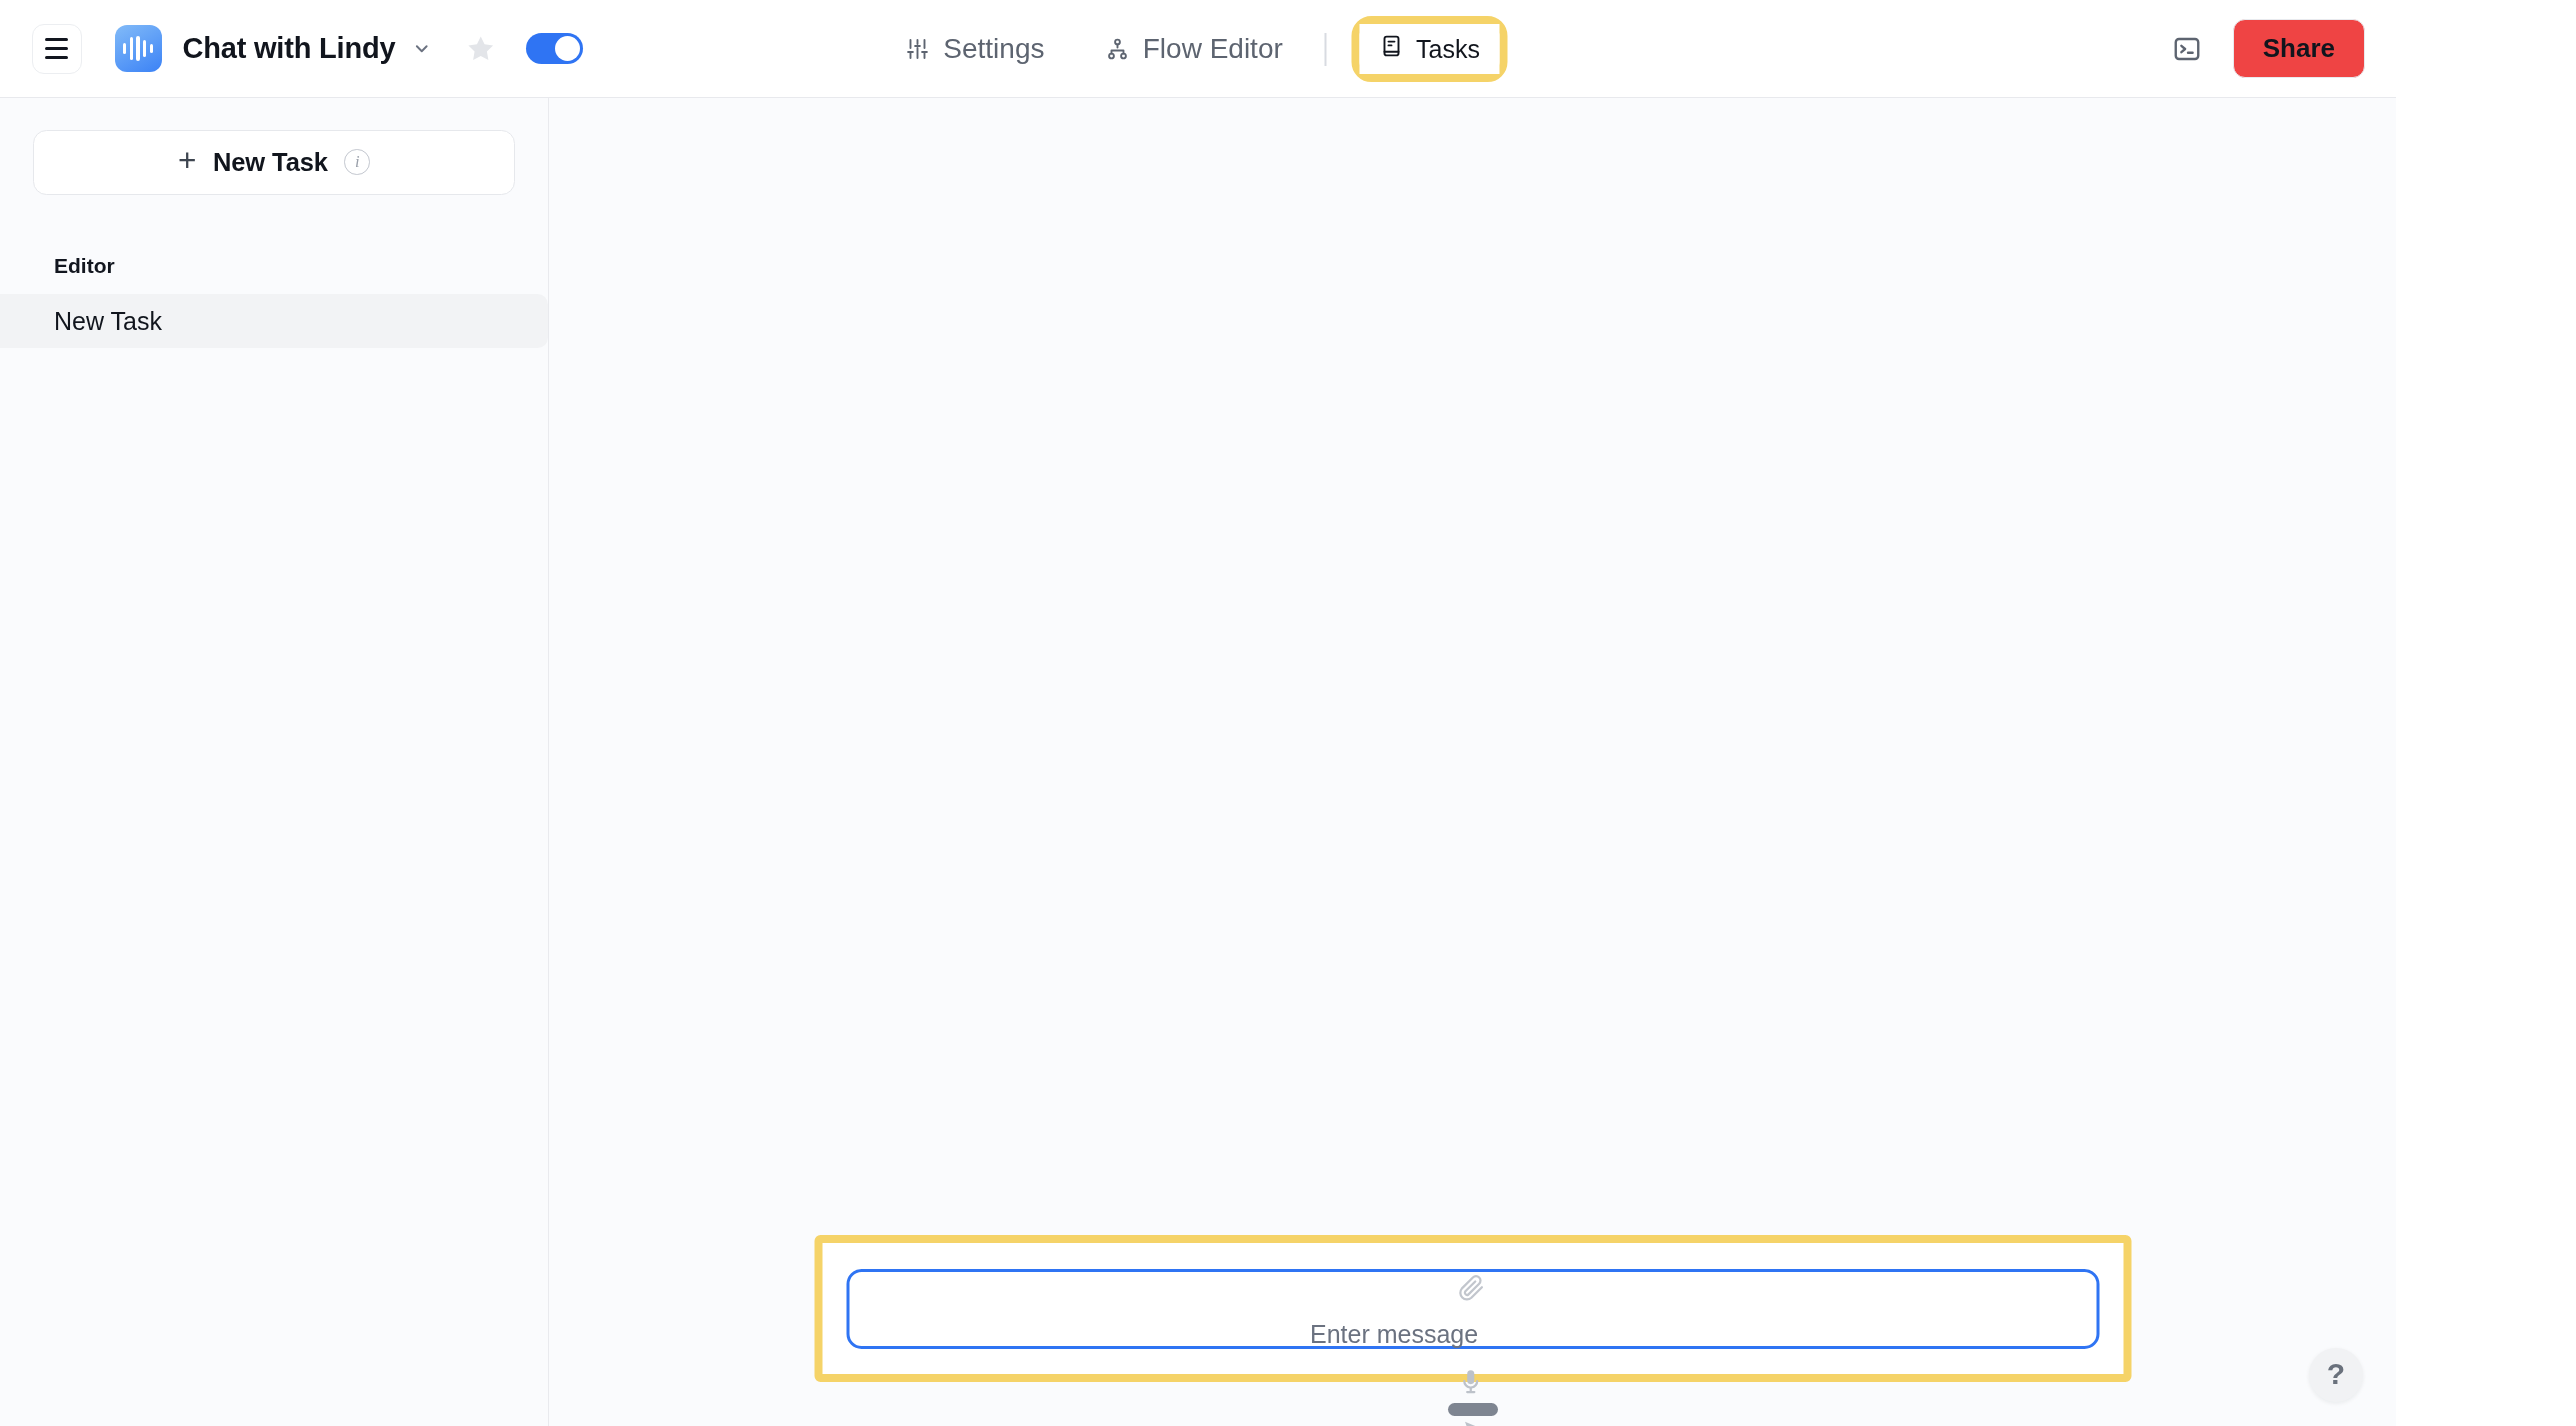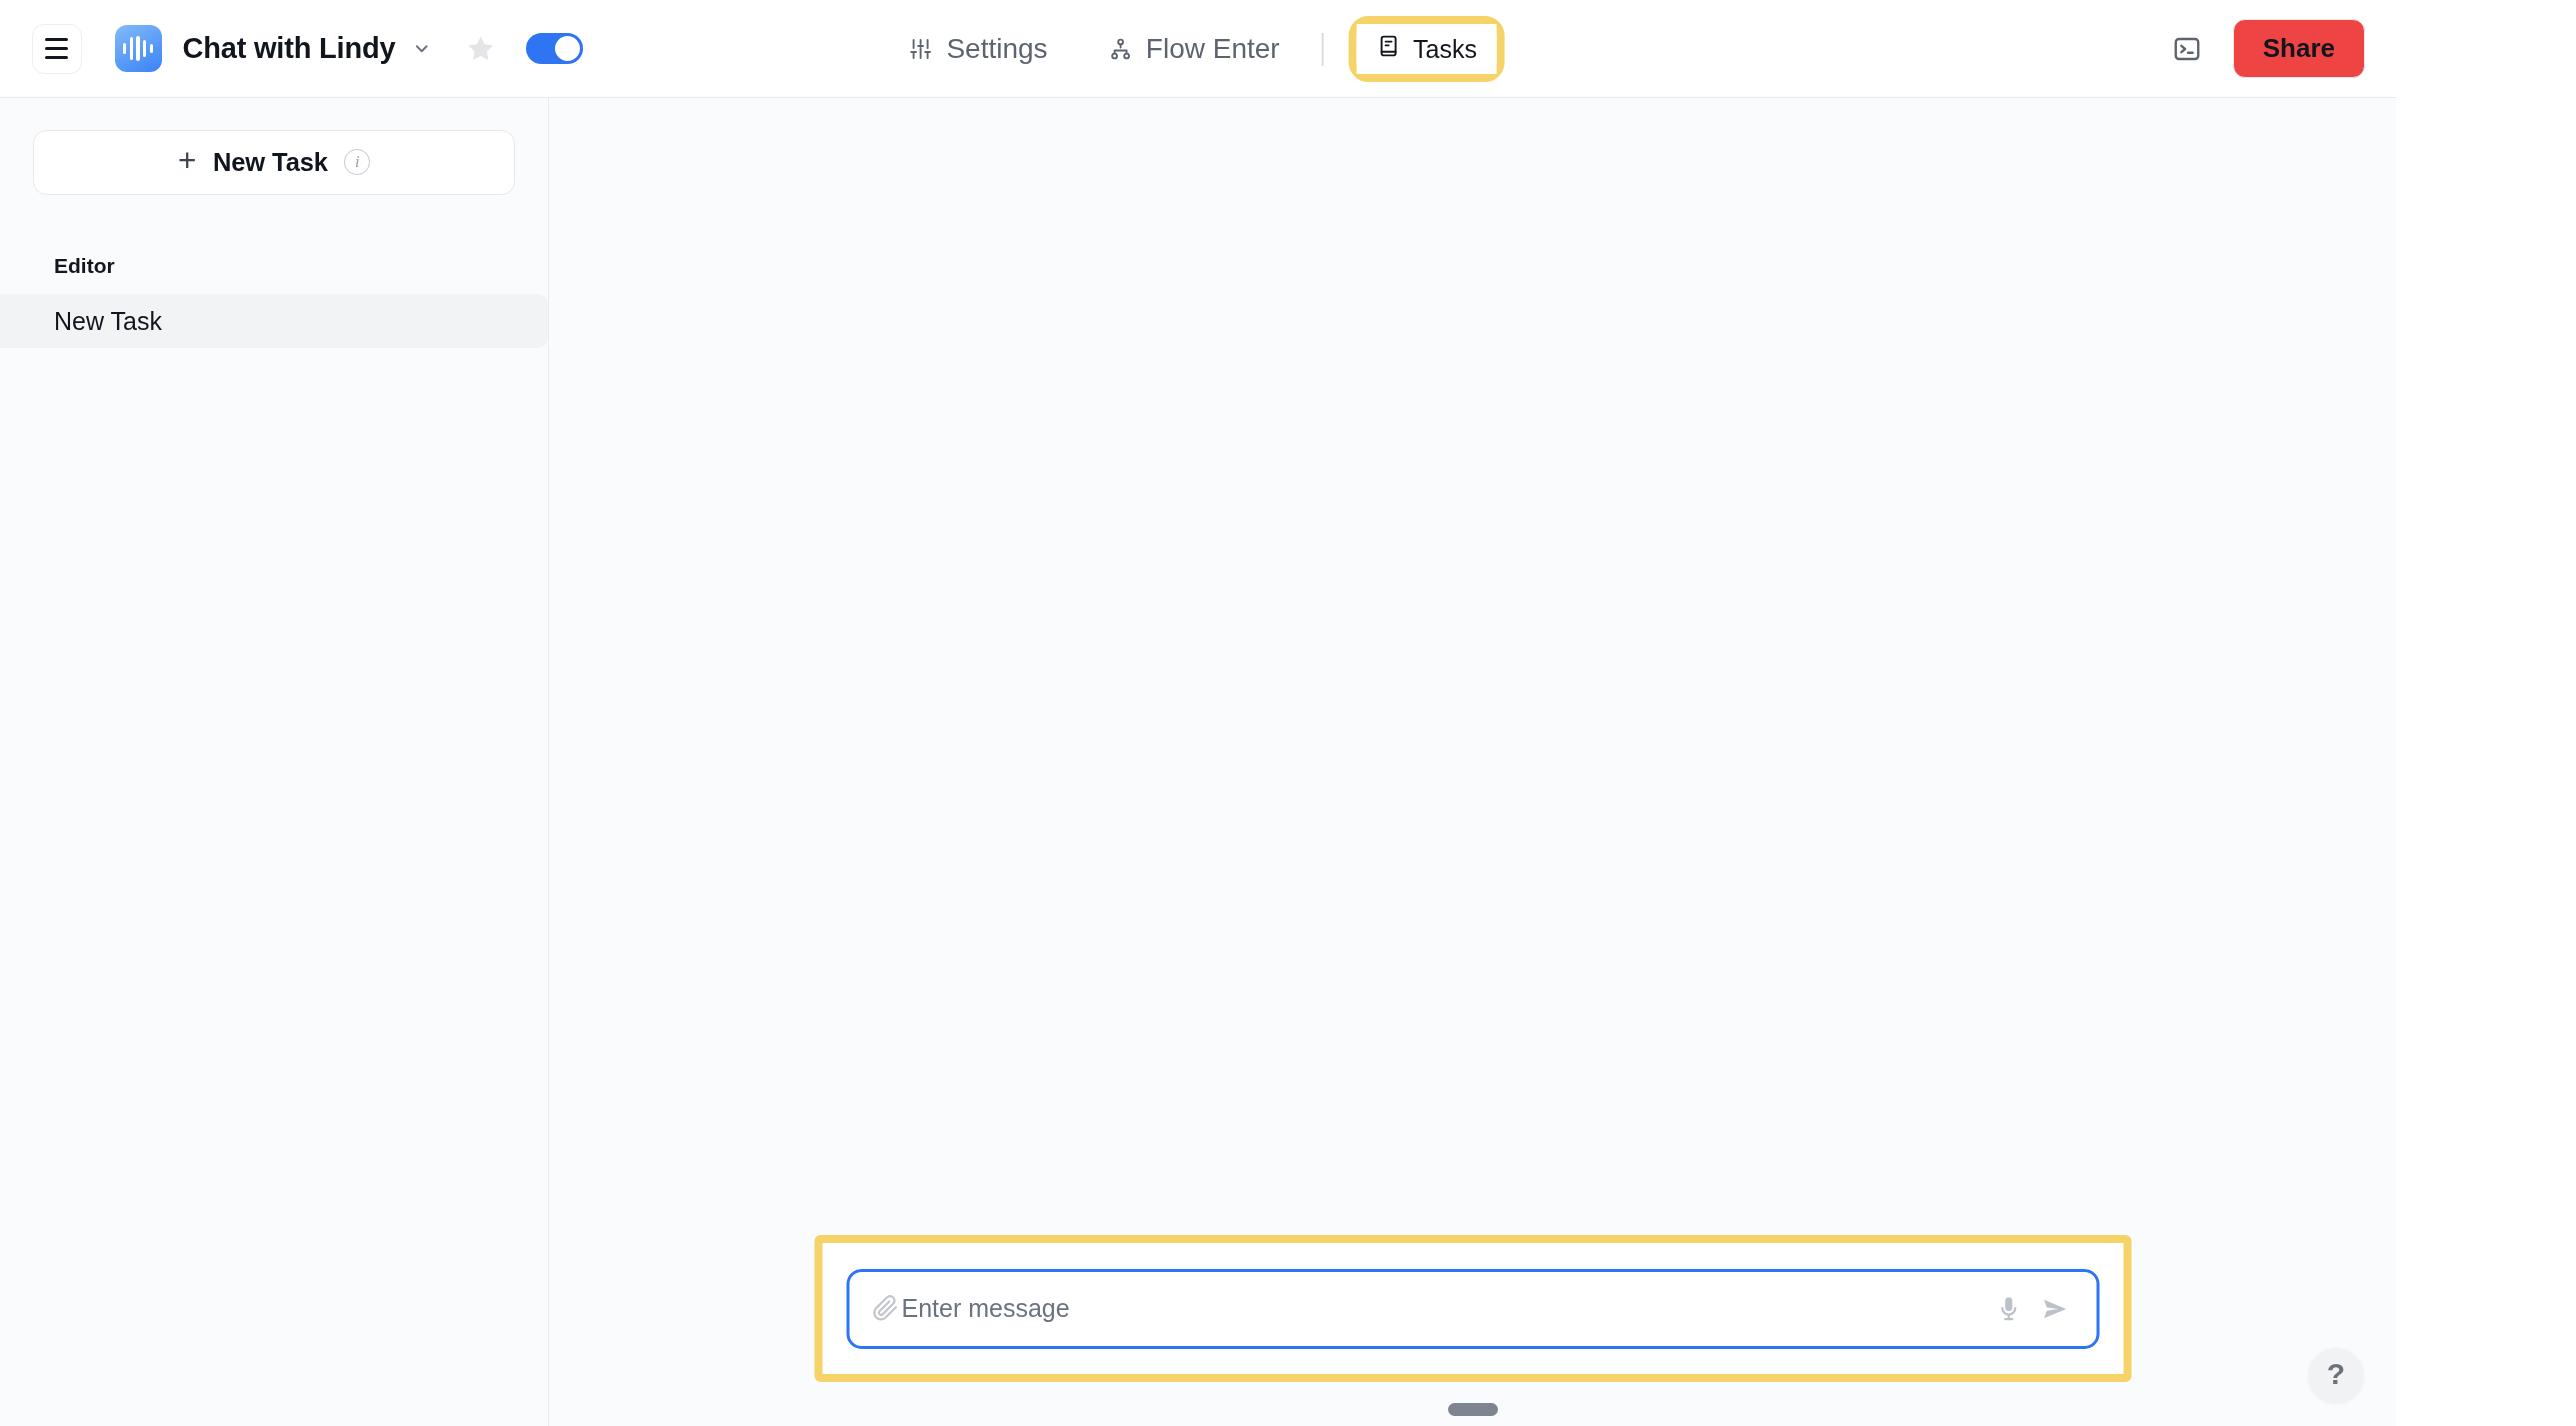--- a/index.html
+++ b/index.html
@@ -302,20 +302,22 @@
   }
 
   .composer {
     border: 3.8px solid #2f74f3;
     border-radius: 15px;
     background: #ffffff;
     height: 80px;
     display: flex;
     align-items: center;
     padding: 0 22.5px 0 19.5px;
+    gap: 15px;
+    flex-direction: column;
   }
 
   .clip-btn, .mic-btn, .send-btn {
     display: flex; align-items: center; justify-content: center;
     cursor: pointer;
     flex-shrink: 0;
   }
   .clip-btn { width: 33px; height: 33px; }
   .mic-btn  { width: 33px; height: 36px; }
   .send-btn { width: 38px; height: 33px; margin-left: 10.5px; }
@@ -437,21 +439,21 @@
 
       <div class="nav-item">
         <span class="nav-ico">
           <svg width="24" height="24" viewBox="0 0 24 24" fill="none" stroke="#5d6470" stroke-width="1.9" stroke-linecap="round" stroke-linejoin="round">
             <circle cx="12" cy="5" r="2.4"></circle>
               <circle cx="6" cy="19" r="2.4"></circle>
               <circle cx="18" cy="19" r="2.4"></circle>
             <path d="M12 7.4v3.2M6 16.6v-3.1h12v3.1M6 13.5h12"></path>
           </svg>
         </span>
-        <span>Flow Enter</span>
+        <span>Flow Editor</span>
       </div>
 
       <div class="nav-divider"></div>
 
       <div class="tasks-highlight">
         <div class="tasks-btn">
           <span class="nav-ico">
             <svg width="24" height="24" viewBox="0 0 24 24" fill="none" stroke="#11151d" stroke-width="1.9" stroke-linecap="round" stroke-linejoin="round">
               <rect x="5" y="2.6" width="14" height="18.8" rx="2.2"></rect>
               <line x1="9" y1="7.6" x2="15" y2="7.6"></line>

